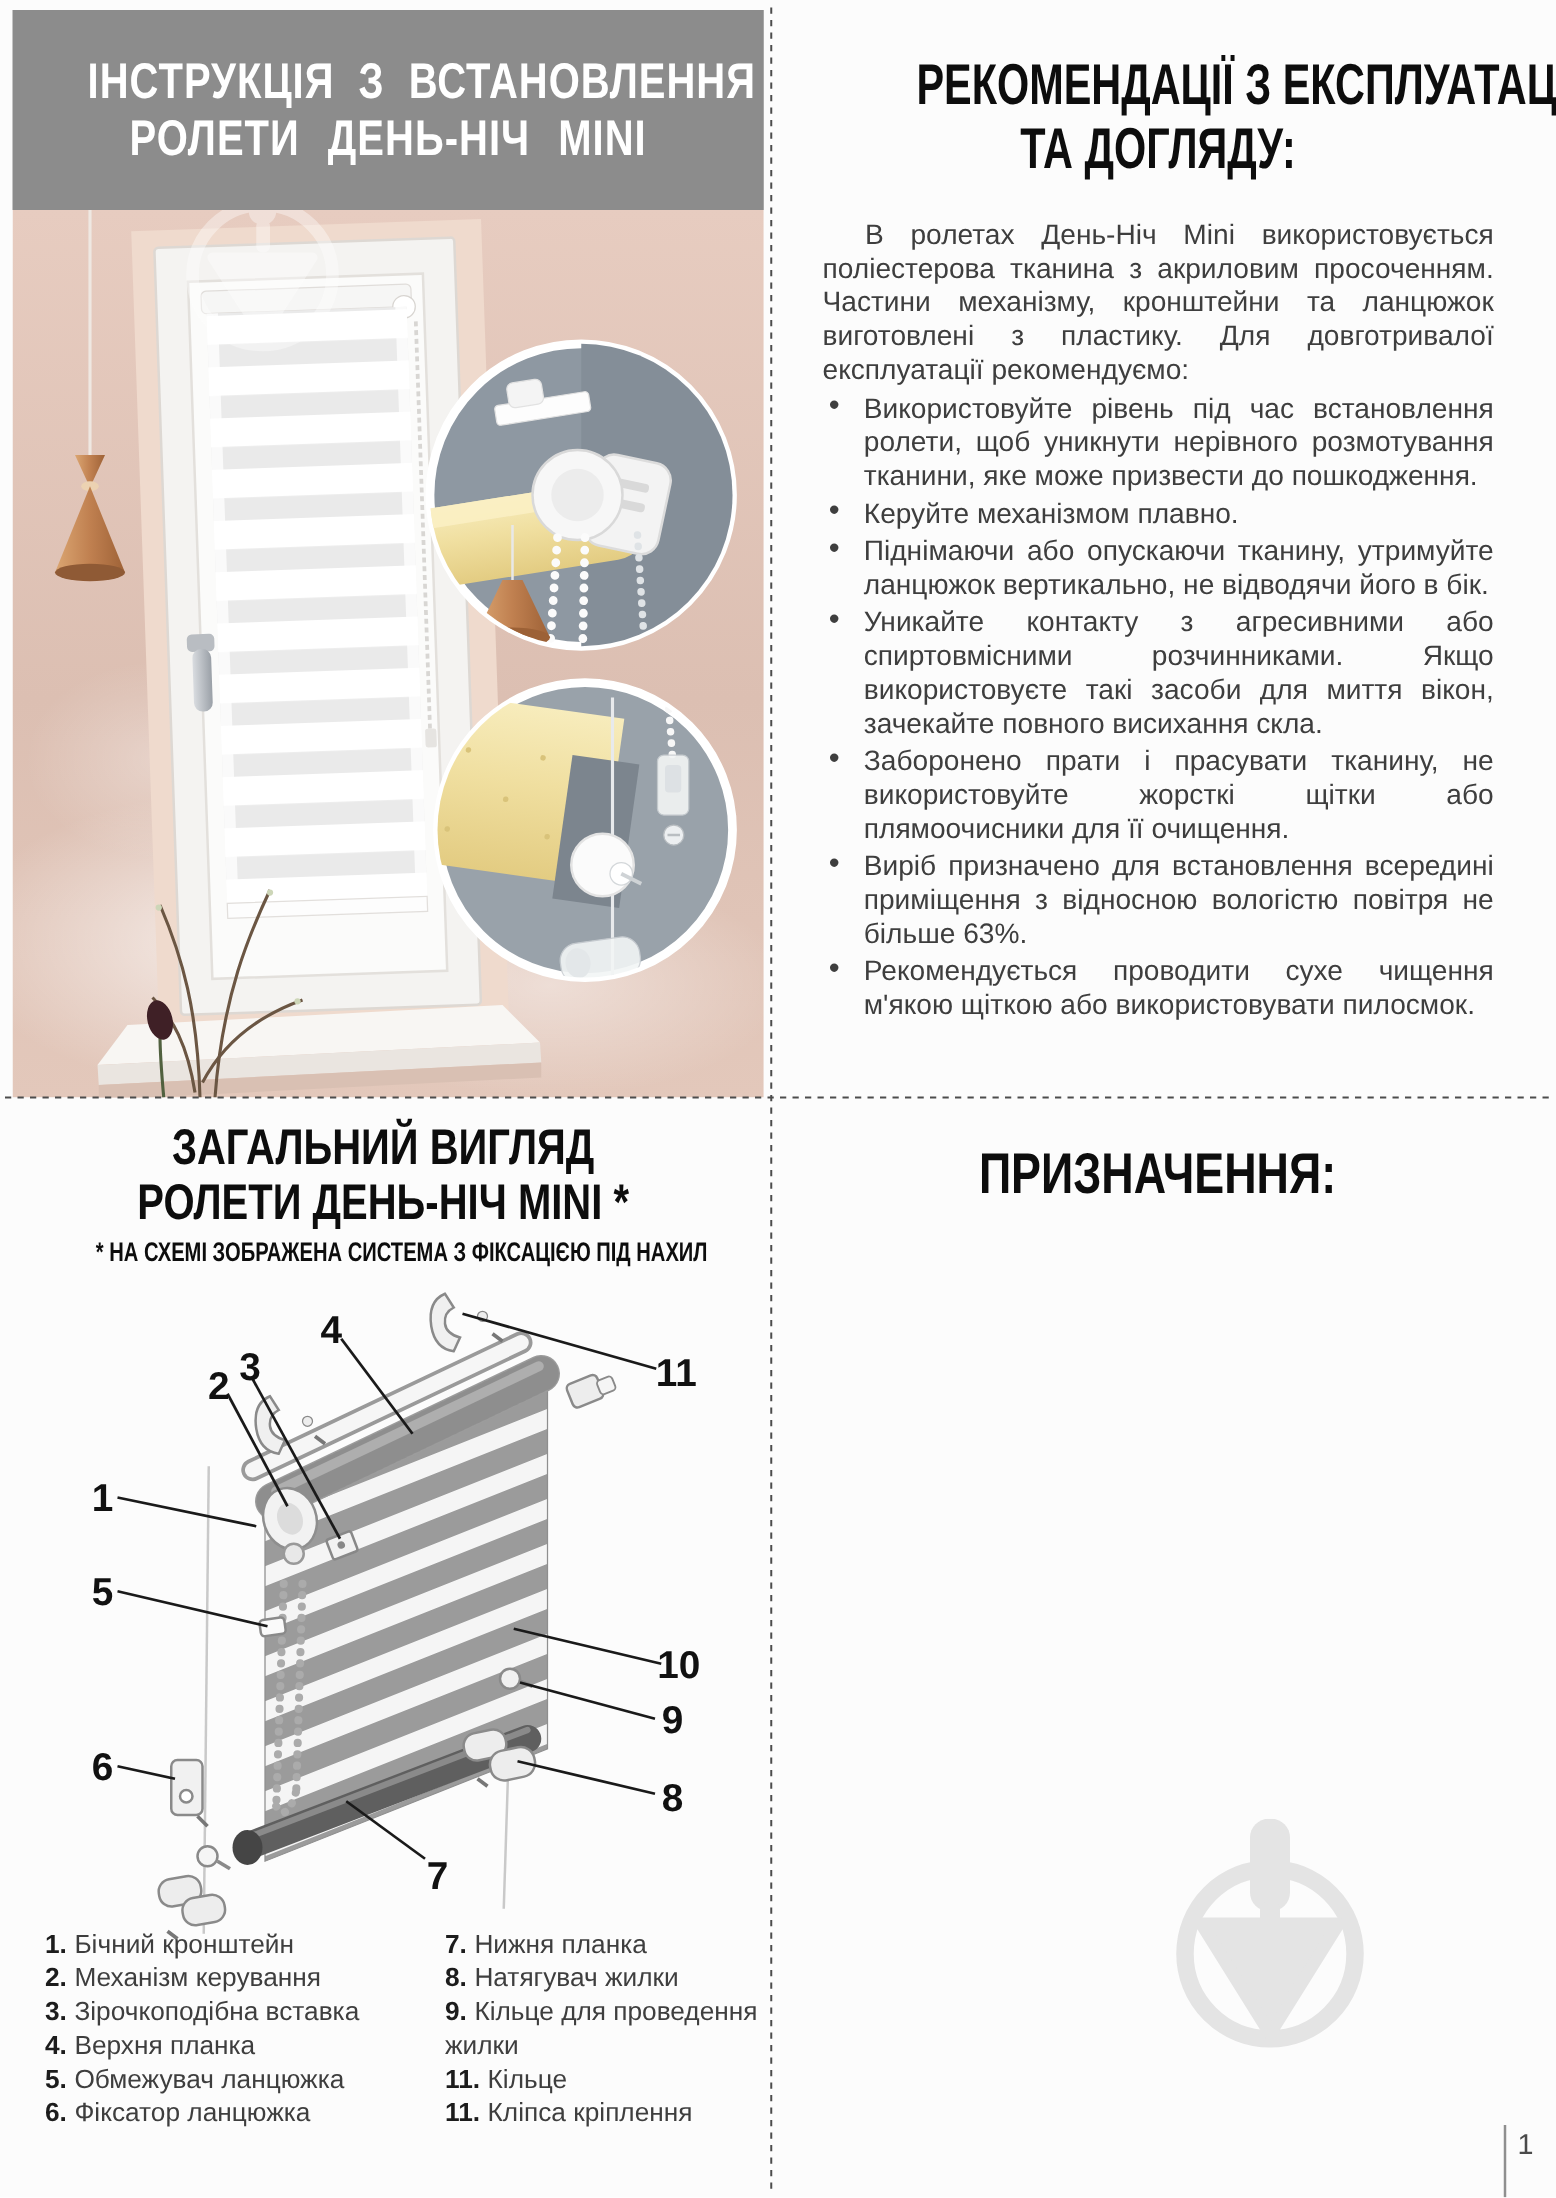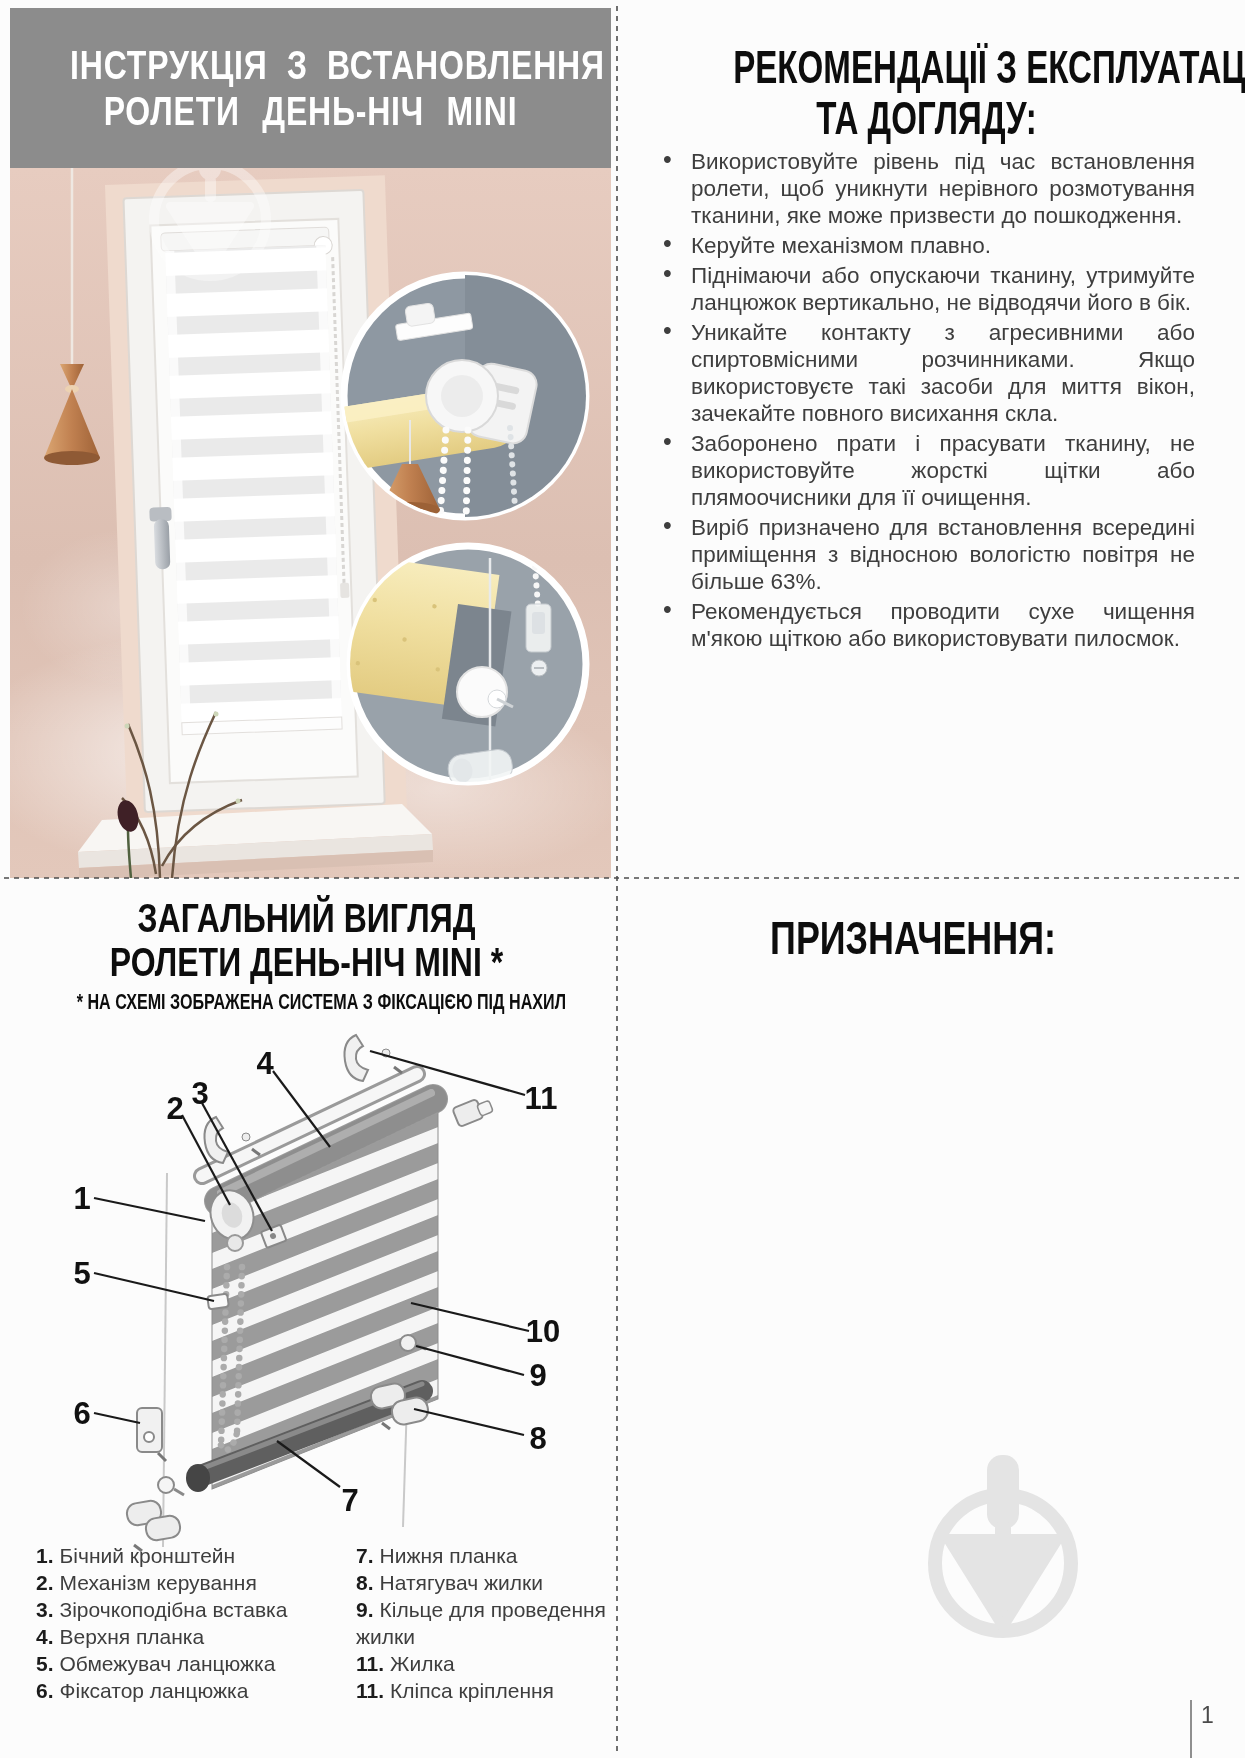--- a/index.html
+++ b/index.html
@@ -7,21 +7,21 @@
   body { font-family:"Liberation Sans", sans-serif; }
   .page {
     position:relative; width:1245px; height:1758px;
     background:#fcfcfc; overflow:hidden; margin:0 auto;
   }
   
   .q { position:absolute; }
   .q-tl { left:0; top:0; width:613px; height:878px; }
   .q-tr { left:613px; top:0; width:632px; height:878px; padding:42px 50px 0 45px; }
   .q-bl { left:0; top:878px; width:613px; height:780px; }
-  .q-br { left:597px; top:878px; width:632px; height:880px; }
+  .q-br { left:610px; top:878px; width:632px; height:880px; }
 
   
   .cond { font-weight:bold; color:#0d0d0d; text-align:center; white-space:nowrap;
           transform-origin:50% 50%; }
 
   
   .band { position:absolute; left:10px; top:8px; width:601px; height:160px; background:#8c8c8c; }
   .band .l1, .band .l2 { color:#ffffff; font-size:40px; line-height:46px; transform:scaleX(0.8); }
   .band .l1 { margin-top:34px; word-spacing:12px; letter-spacing:1px; }
   .band .l2 { word-spacing:16px; letter-spacing:1px; }
@@ -221,20 +221,21 @@
             </g>
           </g>
         </g>
       </svg>
     </div>
   </section>
 
   <section class="q q-tr">
     <div class="cond tr-h">РЕКОМЕНДАЦІЇ З ЕКСПЛУАТАЦІЇ</div>
     <div class="cond tr-h">ТА ДОГЛЯДУ:</div>
+    <p class="body-text intro">В ролетах День-Ніч Mini використовується поліестерова тканина з акриловим просоченням. Частини механізму, кронштейни та ланцюжок виготовлені з пластику. Для довготривалої експлуатації рекомендуємо:</p>
     <ul class="blist body-text">
       <li><span class="blt">•</span><span>Використовуйте рівень під час встановлення ролети, щоб уникнути нерівного розмотування тканини, яке може призвести до пошкодження.</span></li>
       <li><span class="blt">•</span><span>Керуйте механізмом плавно.</span></li>
       <li><span class="blt">•</span><span>Піднімаючи або опускаючи тканину, утримуйте ланцюжок вертикально, не відводячи його в бік.</span></li>
       <li><span class="blt">•</span><span>Уникайте контакту з агресивними або спиртовмісними розчинниками. Якщо використовуєте такі засоби для миття вікон, зачекайте повного висихання скла.</span></li>
       <li><span class="blt">•</span><span>Заборонено прати і прасувати тканину, не використовуйте жорсткі щітки або плямоочисники для її очищення.</span></li>
       <li><span class="blt">•</span><span>Виріб призначено для встановлення всередині приміщення з відносною вологістю повітря не більше 63%.</span></li>
       <li><span class="blt">•</span><span>Рекомендується проводити сухе чищення м'якою щіткою або використовувати пилосмок.</span></li>
     </ul>
   </section>
@@ -357,21 +358,21 @@
         <li><b>2.</b><span>Механізм керування</span></li>
         <li><b>3.</b><span>Зірочкоподібна вставка</span></li>
         <li><b>4.</b><span>Верхня планка</span></li>
         <li><b>5.</b><span>Обмежувач ланцюжка</span></li>
         <li><b>6.</b><span>Фіксатор ланцюжка</span></li>
       </ul>
       <ul class="col2">
         <li><b>7.</b><span>Нижня планка</span></li>
         <li><b>8.</b><span>Натягувач жилки</span></li>
         <li><b>9.</b><span>Кільце для проведення жилки</span></li>
-        <li><b>11.</b><span>Жилка</span></li>
+        <li><b>11.</b><span>Кільце</span></li>
         <li><b>11.</b><span>Кліпса кріплення</span></li>
       </ul>
     </div>
   </section>
 
   <section class="q q-br">
     <div class="cond br-h">ПРИЗНАЧЕННЯ:</div>
     <div class="br-paras body-text">
     </div>
 

